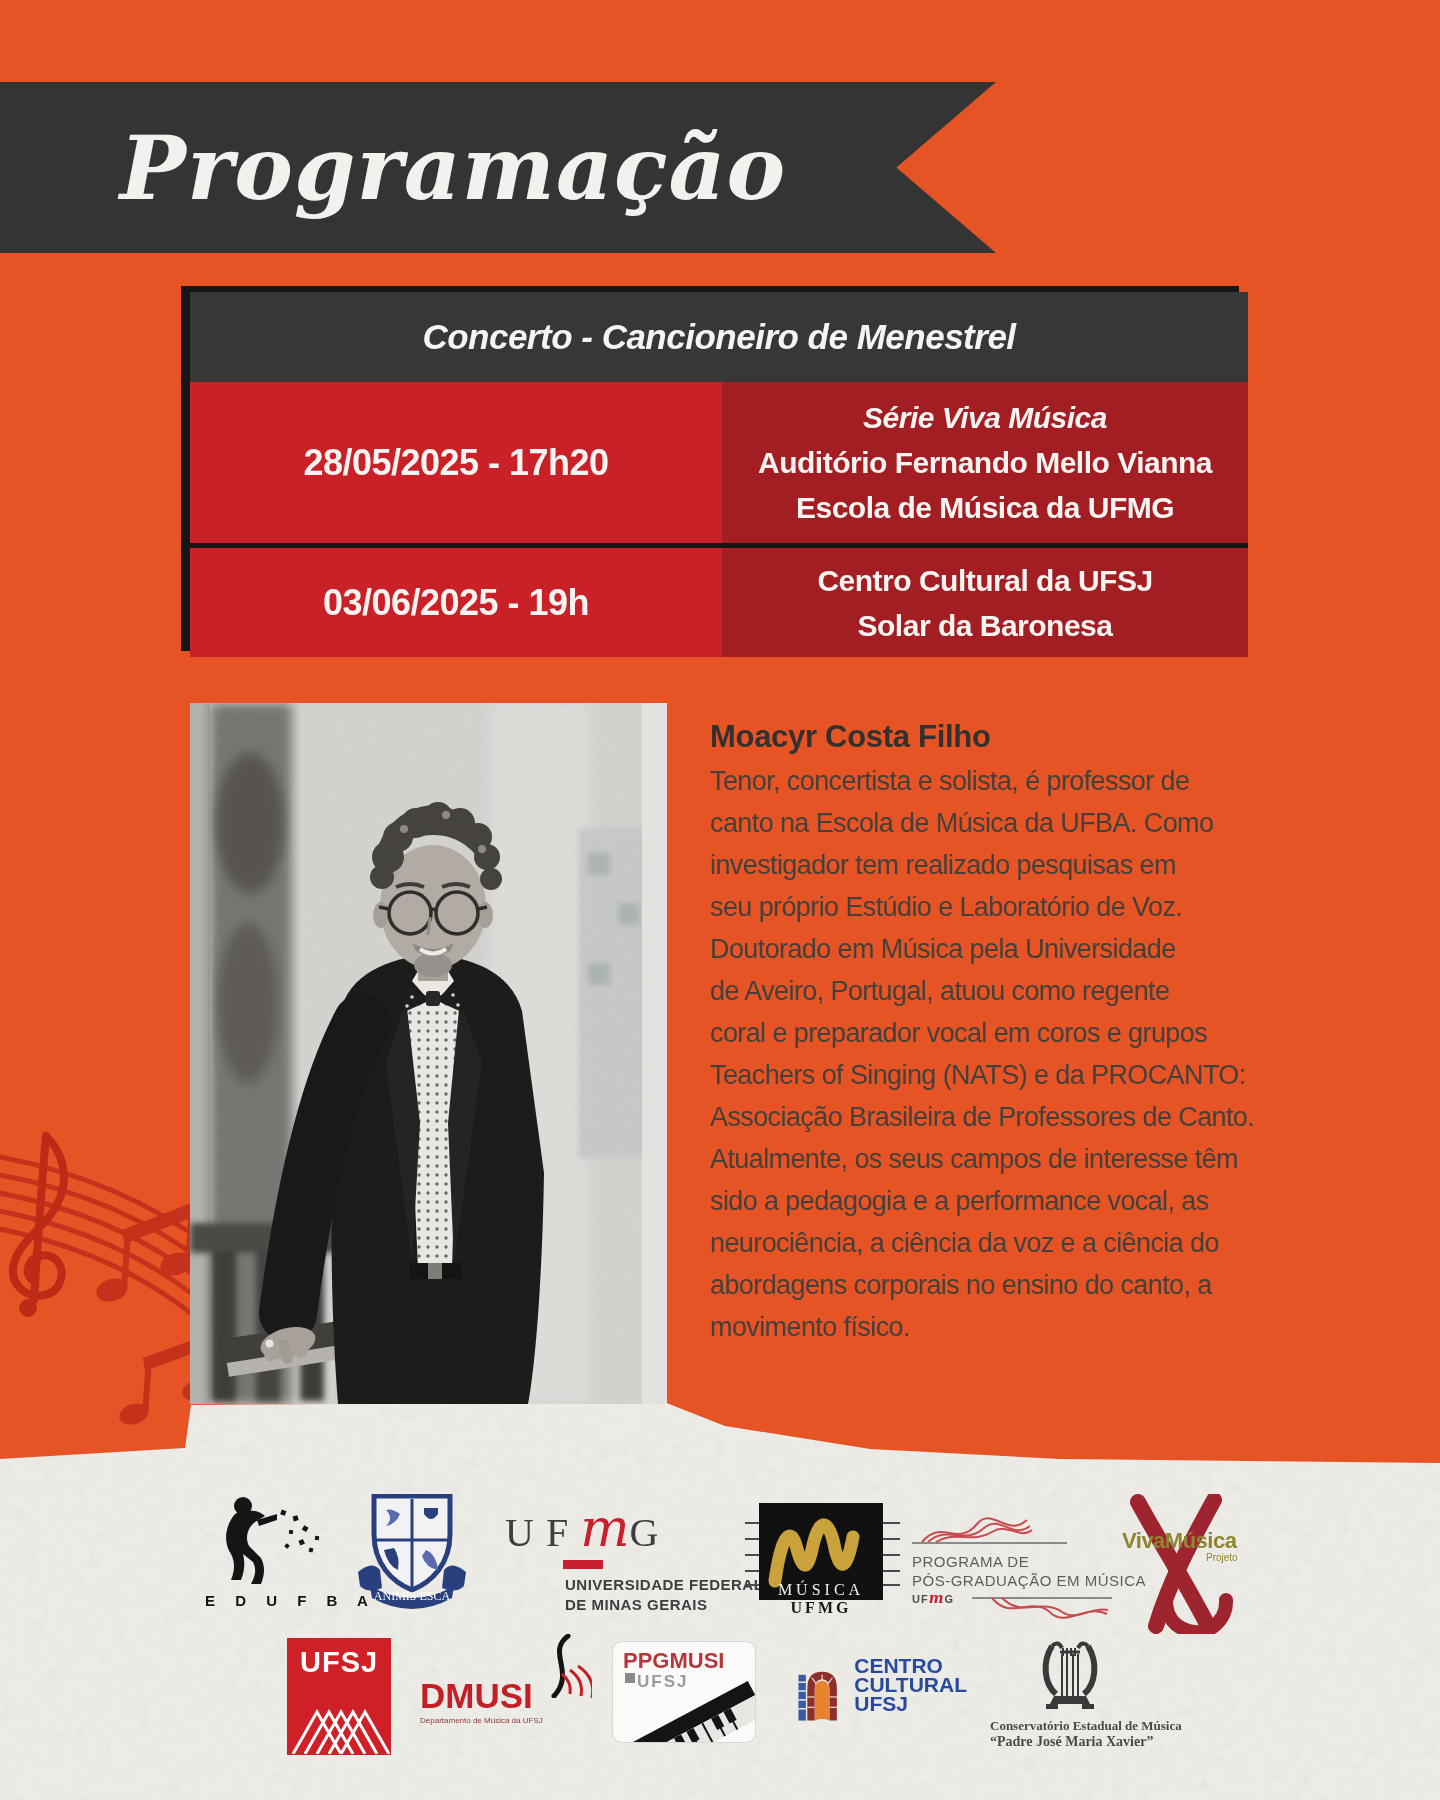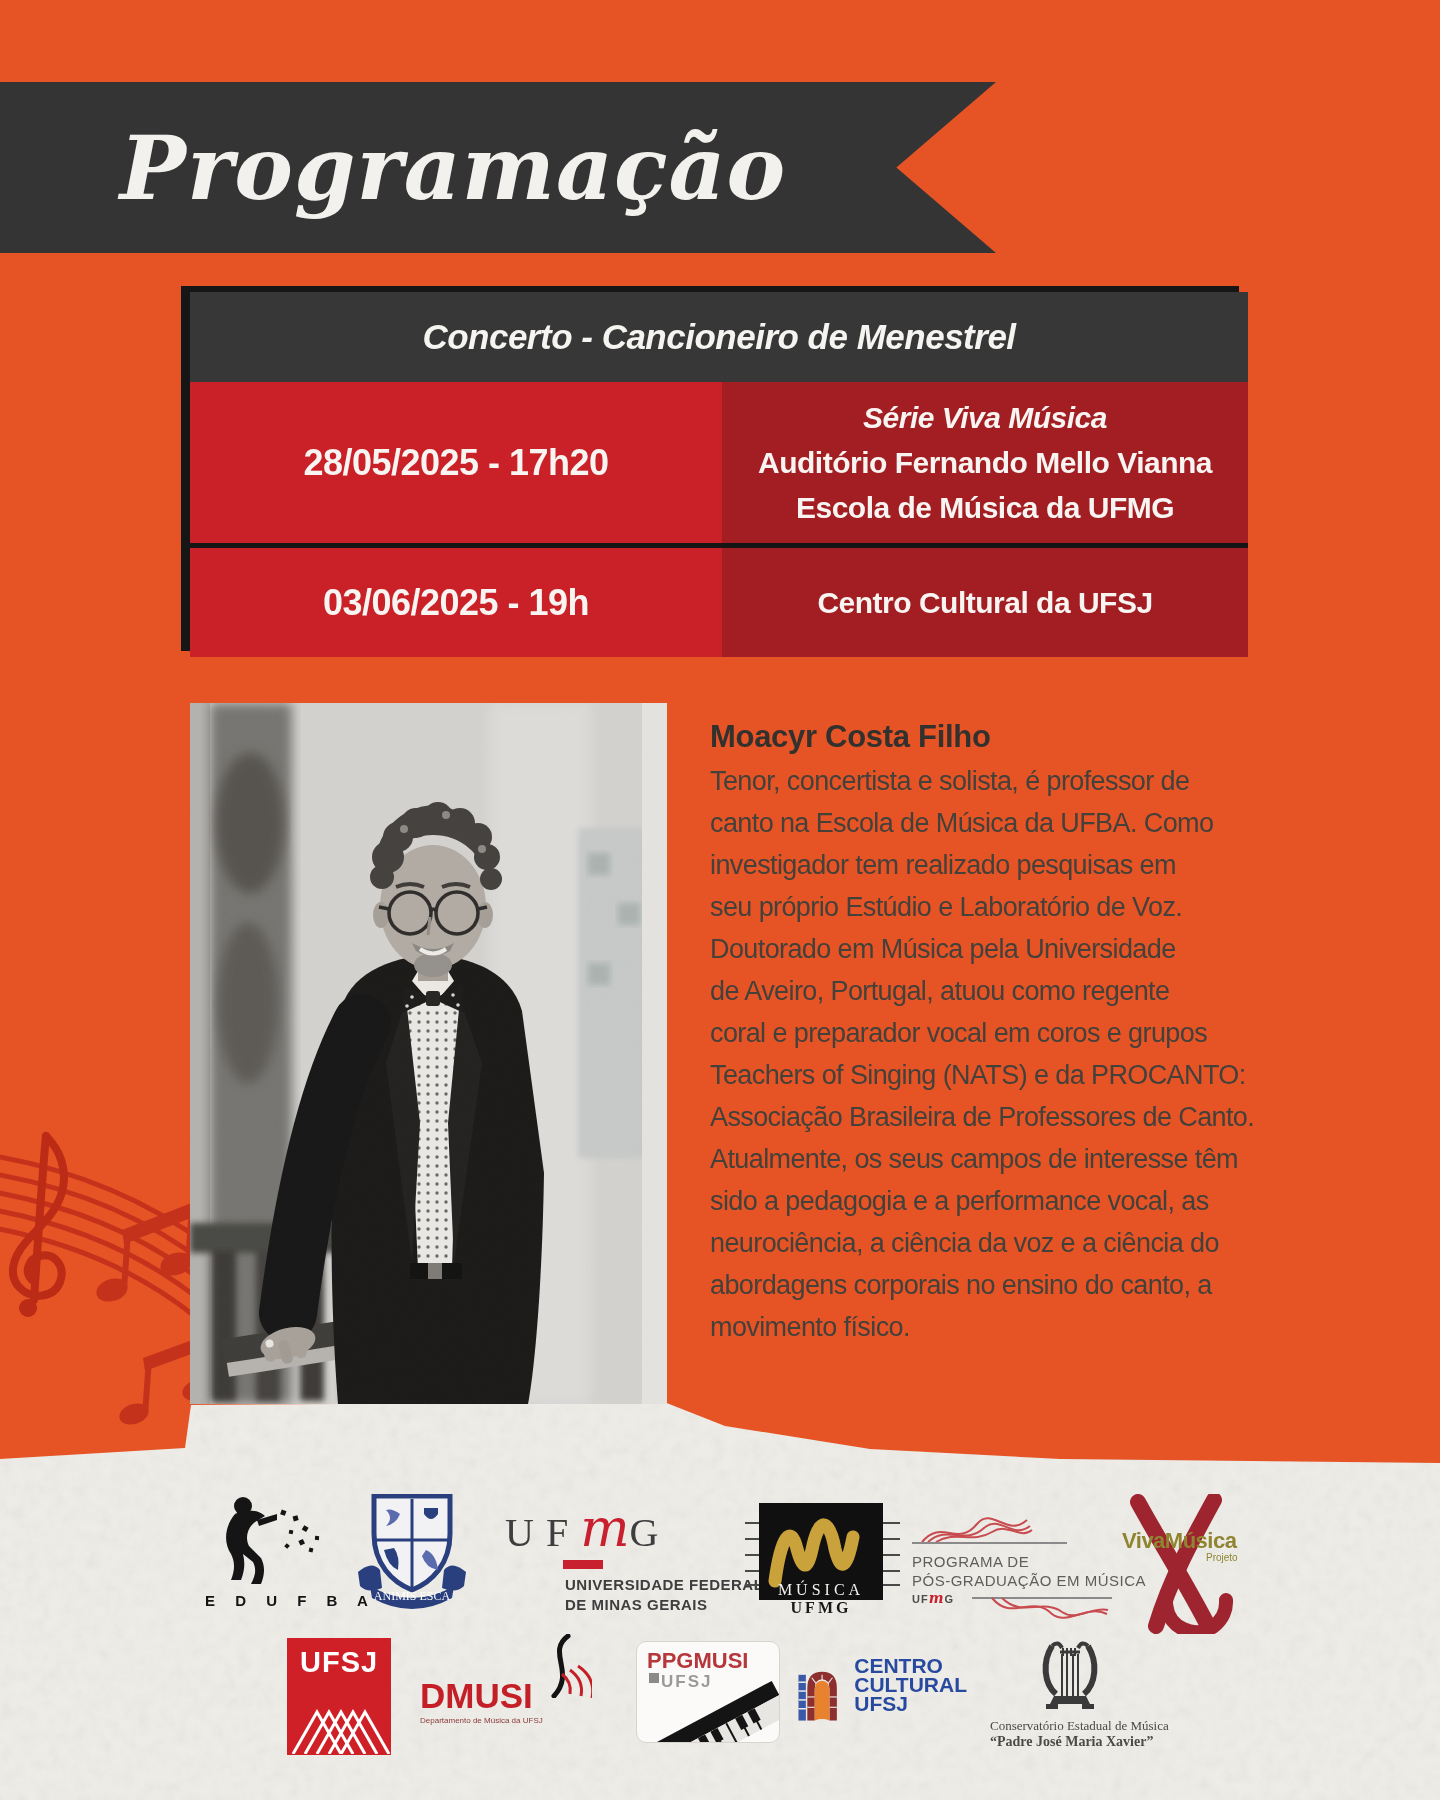--- a/index.html
+++ b/index.html
@@ -58,21 +58,21 @@
   .viva-text{position:absolute;left:0px;top:34px;font-size:22px;font-weight:bold;color:#8f8530;letter-spacing:-0.5px;white-space:nowrap;}
   .viva-projeto{position:absolute;left:84px;top:18px;font-size:10px;font-weight:normal;color:#8f8530;margin-top:40px;}
   .ufsj-box{width:104px;height:117px;background:#D02027;position:relative;}
   .ufsj-word{position:absolute;left:13px;top:8px;color:#fff;font-size:29px;font-weight:bold;letter-spacing:1px;}
   .dmusi-word{font-size:35px;font-weight:bold;color:#C41F26;letter-spacing:0px;}
   .dmusi-dept{font-size:8px;color:#8a3a3a;white-space:nowrap;}
   .ppgmusi-box{width:142px;height:100px;background:#fbfaf8;border:1px solid #d8d5cf;border-radius:10px;position:relative;overflow:hidden;}
   .ppgmusi-word{position:absolute;left:10px;top:6px;font-size:22px;font-weight:bold;color:#B5373C;letter-spacing:0px;}
   .ppgmusi-sub{position:absolute;left:24px;top:30px;font-size:17px;font-weight:bold;color:#9a9a9a;letter-spacing:2px;}
   .cc-text{line-height:19px;font-size:21px;font-weight:bold;color:#27499F;letter-spacing:0px;}
-  .cons-line1{font-size:13px;font-weight:normal;color:#4a4a45;font-family:"Liberation Serif",serif;white-space:nowrap;}
+  .cons-line1{font-size:13px;font-weight:bold;color:#4a4a45;font-family:"Liberation Serif",serif;white-space:nowrap;}
   .cons-line2{font-size:14px;font-weight:bold;color:#4a4a45;font-family:"Liberation Serif",serif;white-space:nowrap;text-align:center;}
 </style>
 </head>
 <body>
 
 <div class="abs banner">
   <div class="banner-title">Programação</div>
 </div>
 
 <div class="abs schedule">
@@ -89,20 +89,21 @@
       <span class="venue-line">Escola de Música da UFMG</span>
     </div>
   </div>
   <div class="sch-divider"></div>
   <div class="sch-row sch-row2">
     <div class="cell-date">
       <span class="date-text">03/06/2025 - 19h</span>
     </div>
     <div class="cell-venue">
       <span class="venue-line">Centro Cultural da UFSJ</span>
+      <span class="venue-line">Solar da Baronesa</span>
     </div>
   </div>
 </div>
 
 <div class="abs photo">
   <svg width="477" height="701" viewBox="0 0 477 701">
     <defs>
       <filter id="b6">
           <feGaussianBlur stdDeviation="6"></feGaussianBlur>
         </filter>
@@ -403,21 +404,21 @@
     <g stroke="#C41F26" stroke-width="3" fill="none">
       <path d="M30,40 q10,8 8,20"></path>
       <path d="M38,36 q14,10 11,26"></path>
       <path d="M46,32 q18,12 14,32"></path>
     </g>
   </svg>
   <div class="dmusi-word" style="margin-top:28px;">DMUSI</div>
   <div class="dmusi-dept">Departamento de Música da UFSJ</div>
 </div>
 
-<div class="abs logo" style="left:636px;top:1641px;">
+<div class="abs logo" style="left:612px;top:1641px;">
   <div class="ppgmusi-box">
     <span class="ppgmusi-word">PPGMUSI</span>
     <span class="ppgmusi-sub">UFSJ</span>
     <svg width="142" height="100" viewBox="0 0 142 100" style="position:absolute;left:0;top:0;">
       <rect x="12" y="31" width="10" height="10" fill="#8a8a8a"></rect>
       <g transform="rotate(-28 80 85)">
         <rect x="20" y="70" width="130" height="16" fill="#141414"></rect>
         <rect x="20" y="86" width="130" height="22" fill="#e8e6e2"></rect>
         <g stroke="#141414" stroke-width="2">
           <line x1="34" y1="86" x2="34" y2="108"></line>

